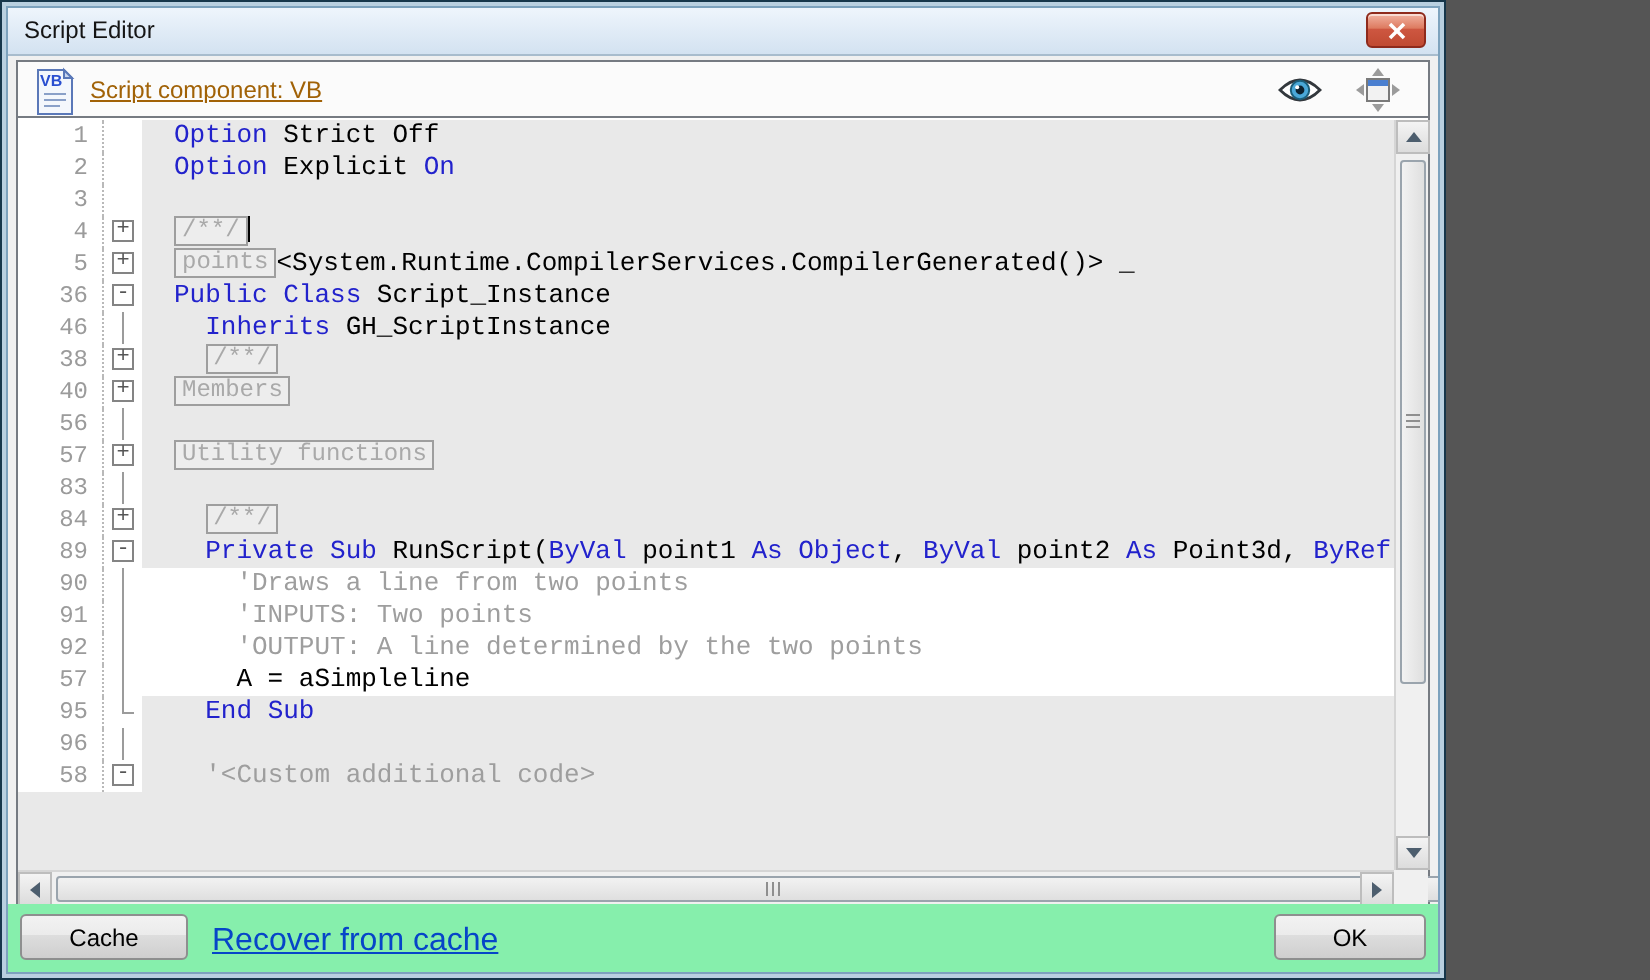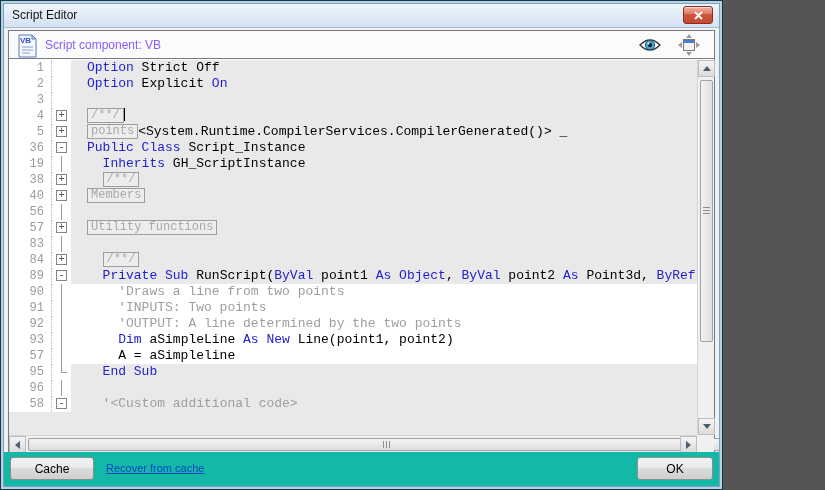--- a/index.html
+++ b/index.html
@@ -9,21 +9,21 @@
   
   .titlebar{position:relative;height:24px;background:linear-gradient(#eef5fc,#d3e2f1);border-bottom:1px solid #a8bccd;}
   .title{position:absolute;left:8px;top:4px;font-size:12px;color:#151515;}
   .close-btn{position:absolute;right:6px;top:2px;width:30px;height:18px;border:1px solid #8e2a1c;border-radius:3px;
     background:linear-gradient(#f1b3a2,#dd7a5f 45%,#ce5741 46%,#c04a32);display:flex;align-items:center;justify-content:center;cursor:pointer;
     box-shadow:inset 0 1px 0 rgba(255,255,255,.55);}
   
   .workspace{position:absolute;left:4px;right:4px;top:26px;height:423px;border:1px solid #767b82;background:#fff;}
   .header{position:relative;height:28px;background:#fbfbfb;border-bottom:1px solid #767b82;}
   .vb-ico{position:absolute;left:6px;top:2px;}
-  .hdr-label{position:absolute;left:36px;top:7px;font-size:12px;color:#8b5cf6;}
+  .hdr-label{position:absolute;left:36px;top:7px;font-size:12px;color:#a16207;text-decoration:underline;}
   .eye-ico{position:absolute;right:52px;top:6px;cursor:pointer;}
   .fit-ico{position:absolute;right:14px;top:3px;cursor:pointer;}
   
   .editor{position:absolute;left:0;right:0;top:29px;bottom:0;background:#e9e9e9;}
   .code-viewport{position:absolute;left:0;top:0;right:17px;bottom:17px;overflow:hidden;background:#e9e9e9;
     font-family:"Liberation Mono",monospace;font-size:13px;line-height:16px;}
   .row{display:flex;height:16px;}
   .num{width:42px;background:#fff;color:#9b9b9b;text-align:right;padding-right:7px;font-size:12px;flex:0 0 auto;}
   .fold{width:20px;background:#fff;border-left:1px dotted #b9b9b9;position:relative;flex:0 0 auto;}
   .fbox{position:absolute;left:4px;top:2px;width:11px;height:11px;border:1px solid #848484;background:#fff;
@@ -51,26 +51,26 @@
   .tri.right{border-top:4px solid transparent;border-bottom:4px solid transparent;border-left:5px solid #4d5e6e;}
   .vthumb{position:absolute;left:2px;width:13px;top:20px;height:262px;border:1px solid #9aa4ad;border-radius:2px;
     background:linear-gradient(90deg,#f2f2f2,#dfdfdf);cursor:pointer;}
   .hthumb{position:absolute;top:2px;height:13px;left:19px;width:718px;border:1px solid #9aa4ad;border-radius:2px;
     background:linear-gradient(#f2f2f2,#dfdfdf);cursor:pointer;}
   .vgrip{position:absolute;left:2px;right:2px;top:50%;margin-top:-4px;height:7px;
     background:repeating-linear-gradient(#8f8f8f 0 1px,transparent 1px 3px);}
   .hgrip{position:absolute;top:2px;bottom:2px;left:50%;margin-left:-4px;width:7px;
     background:repeating-linear-gradient(90deg,#8f8f8f 0 1px,transparent 1px 3px);}
   
-  .footer{position:absolute;left:0;right:0;bottom:0;height:34px;background:#14b8a6;}
+  .footer{position:absolute;left:0;right:0;bottom:0;height:34px;background:#86efac;}
   .btn{position:absolute;top:5px;height:23px;font-size:12px;color:#000;border:1px solid #8e8f8f;border-radius:3px;
     background:linear-gradient(#f2f2f2,#ebebeb 45%,#dddddd 46%,#cfcfcf);cursor:pointer;font-family:"Liberation Sans",sans-serif;}
   .btn-cache{left:6px;width:84px;}
   .btn-ok{right:6px;width:76px;}
-  .link{position:absolute;left:102px;top:10px;font-size:11px;color:#0645c8;text-decoration:underline;cursor:pointer;}
+  .link{position:absolute;left:102px;top:10px;font-size:16px;color:#0645c8;text-decoration:underline;cursor:pointer;}
 </style>
 </head>
 <body>
 
 <div class="window">
   <div class="dialog">
 
     <div class="titlebar">
       <span class="title">Script Editor</span>
       <div class="close-btn">
@@ -140,21 +140,21 @@
               <div class="code"><span class="fold-box-inline">points</span><span>&lt;System.Runtime.CompilerServices.CompilerGenerated()&gt; _</span></div>
             </div>
             <div class="row">
               <div class="num">36</div>
               <div class="fold">
                 <div class="fbox">-</div>
               </div>
               <div class="code"><span class="k">Public Class</span><span> Script_Instance</span></div>
             </div>
             <div class="row">
-              <div class="num">19</div>
+              <div class="num">46</div>
               <div class="fold">
                 <div class="fline"></div>
               </div>
               <div class="code"><span>  </span><span class="k">Inherits</span><span> GH_ScriptInstance</span></div>
             </div>
             <div class="row">
               <div class="num">38</div>
               <div class="fold">
                 <div class="fbox">+</div>
               </div>
@@ -215,27 +215,20 @@
                 <div class="fline"></div>
               </div>
               <div class="code"><span class="c">    'INPUTS: Two points</span></div>
             </div>
             <div class="row edit">
               <div class="num">92</div>
               <div class="fold">
                 <div class="fline"></div>
               </div>
               <div class="code"><span class="c">    'OUTPUT: A line determined by the two points</span></div>
-            </div>
-            <div class="row edit">
-              <div class="num">93</div>
-              <div class="fold">
-                <div class="fline"></div>
-              </div>
-              <div class="code"><span>    </span><span class="k">Dim</span><span> aSimpleLine </span><span class="k">As New</span><span> Line(point1, point2)</span></div>
             </div>
             <div class="row edit">
               <div class="num">57</div>
               <div class="fold">
                 <div class="fline"></div>
               </div>
               <div class="code"><span>    A = aSimpleline</span></div>
             </div>
             <div class="row">
               <div class="num">95</div>

